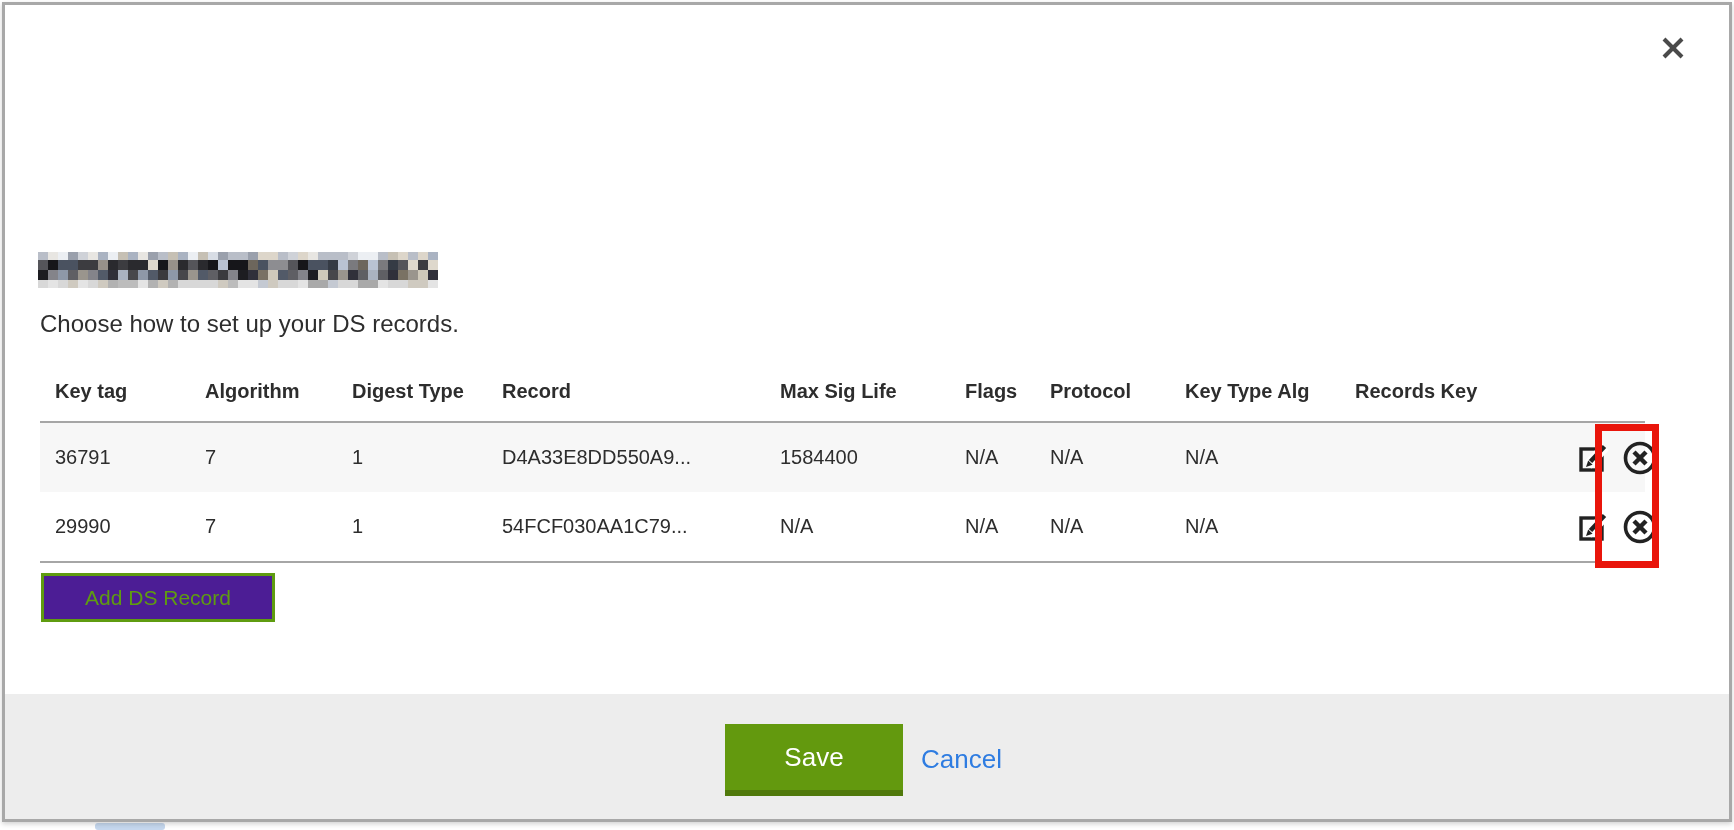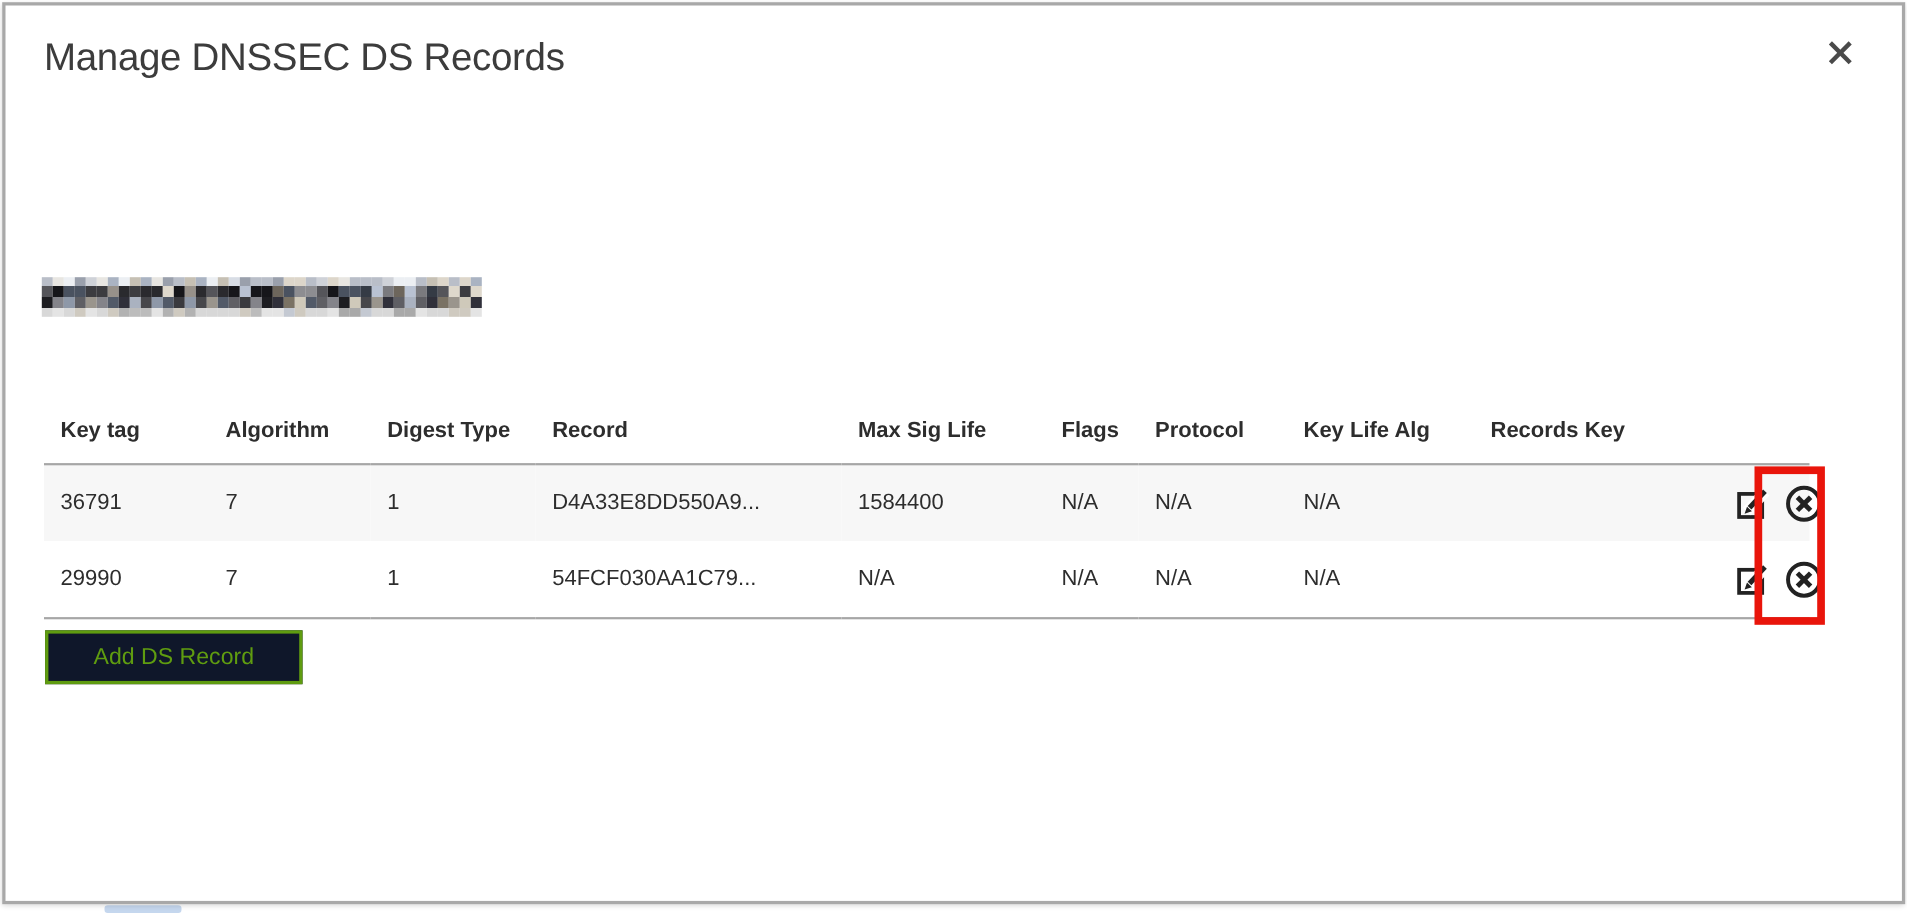--- a/index.html
+++ b/index.html
@@ -48,21 +48,21 @@
   table.ds-table tbody tr:first-child td{border-top:2px solid #a6a6a6;background:#f7f7f7;}
   table.ds-table tbody tr:last-child td{border-bottom:2px solid #a6a6a6;background:#ffffff;}
   td.actions{text-align:right;padding:0 3px 0 0;white-space:nowrap;}
   .icon-btn{
     display:inline-block;vertical-align:middle;cursor:pointer;
     width:38px;height:38px;line-height:0;
   }
   .icon-btn + .icon-btn{margin-left:2px;}
   .add-btn{
     position:absolute;left:36px;top:568px;width:234px;height:49px;
-    background:#0f172a;border:3px solid #5f9c10;color:#5f9c10;
+    background:#4c1d95;border:3px solid #5f9c10;color:#5f9c10;
     font-size:21px;font-family:inherit;cursor:pointer;
   }
   .footer{
     position:absolute;left:0;right:0;top:689px;bottom:0;
     background:#ededed;
   }
   .save-btn{
     position:absolute;left:720px;top:30px;width:178px;height:72px;
     background:#63990e;border:none;border-bottom:6px solid #50790b;
     color:#ffffff;font-size:26px;font-family:inherit;cursor:pointer;
@@ -76,36 +76,36 @@
     border:7px solid #e9150b;pointer-events:none;
   }
 </style>
 </head>
 <body>
 
 <div class="page-fragment"></div>
 
 <div class="dialog">
 
-  <h1 class="dialog-title">Manage DNSSEC DS Records</h1>
 
   <button class="close-btn" aria-label="Close">
     <svg width="36" height="36" viewBox="0 0 36 36">
       <line x1="9" y1="9" x2="27" y2="27" stroke="#4a4a4a" stroke-width="4"></line>
       <line x1="27" y1="9" x2="9" y2="27" stroke="#4a4a4a" stroke-width="4"></line>
     </svg>
   </button>
 
   <div class="mosaic" id="mosaic">
       <div><span style="width: 10px; height: 8px; background: rgb(185, 190, 200);"></span><span style="width: 10px; height: 8px; background: rgb(232, 230, 226);"></span><span style="width: 10px; height: 8px; background: rgb(236, 239, 243);"></span><span style="width: 10px; height: 8px; background: rgb(154, 160, 172);"></span><span style="width: 10px; height: 8px; background: rgb(207, 210, 216);"></span><span style="width: 10px; height: 8px; background: rgb(232, 230, 226);"></span><span style="width: 10px; height: 8px; background: rgb(170, 179, 194);"></span><span style="width: 10px; height: 8px; background: rgb(236, 239, 243);"></span><span style="width: 10px; height: 8px; background: rgb(198, 192, 180);"></span><span style="width: 10px; height: 8px; background: rgb(170, 179, 194);"></span><span style="width: 10px; height: 8px; background: rgb(232, 230, 226);"></span><span style="width: 10px; height: 8px; background: rgb(154, 160, 172);"></span><span style="width: 10px; height: 8px; background: rgb(185, 190, 200);"></span><span style="width: 10px; height: 8px; background: rgb(198, 192, 180);"></span><span style="width: 10px; height: 8px; background: rgb(170, 179, 194);"></span><span style="width: 10px; height: 8px; background: rgb(236, 239, 243);"></span><span style="width: 10px; height: 8px; background: rgb(198, 192, 180);"></span><span style="width: 10px; height: 8px; background: rgb(216, 221, 229);"></span><span style="width: 10px; height: 8px; background: rgb(154, 160, 172);"></span><span style="width: 10px; height: 8px; background: rgb(185, 190, 200);"></span><span style="width: 10px; height: 8px; background: rgb(185, 190, 200);"></span><span style="width: 10px; height: 8px; background: rgb(154, 160, 172);"></span><span style="width: 10px; height: 8px; background: rgb(221, 214, 202);"></span><span style="width: 10px; height: 8px; background: rgb(221, 214, 202);"></span><span style="width: 10px; height: 8px; background: rgb(185, 190, 200);"></span><span style="width: 10px; height: 8px; background: rgb(207, 210, 216);"></span><span style="width: 10px; height: 8px; background: rgb(221, 214, 202);"></span><span style="width: 10px; height: 8px; background: rgb(232, 230, 226);"></span><span style="width: 10px; height: 8px; background: rgb(185, 190, 200);"></span><span style="width: 10px; height: 8px; background: rgb(185, 190, 200);"></span><span style="width: 10px; height: 8px; background: rgb(185, 190, 200);"></span><span style="width: 10px; height: 8px; background: rgb(207, 210, 216);"></span><span style="width: 10px; height: 8px; background: rgb(236, 239, 243);"></span><span style="width: 10px; height: 8px; background: rgb(236, 239, 243);"></span><span style="width: 10px; height: 8px; background: rgb(185, 190, 200);"></span><span style="width: 10px; height: 8px; background: rgb(198, 192, 180);"></span><span style="width: 10px; height: 8px; background: rgb(221, 214, 202);"></span><span style="width: 10px; height: 8px; background: rgb(185, 190, 200);"></span><span style="width: 10px; height: 8px; background: rgb(221, 214, 202);"></span><span style="width: 10px; height: 8px; background: rgb(170, 179, 194);"></span></div>
       <div><span style="width: 10px; height: 10px; background: rgb(85, 85, 90);"></span><span style="width: 10px; height: 10px; background: rgb(22, 22, 26);"></span><span style="width: 10px; height: 10px; background: rgb(74, 82, 96);"></span><span style="width: 10px; height: 10px; background: rgb(74, 82, 96);"></span><span style="width: 10px; height: 10px; background: rgb(60, 60, 64);"></span><span style="width: 10px; height: 10px; background: rgb(60, 60, 64);"></span><span style="width: 10px; height: 10px; background: rgb(151, 145, 138);"></span><span style="width: 10px; height: 10px; background: rgb(42, 42, 46);"></span><span style="width: 10px; height: 10px; background: rgb(60, 60, 64);"></span><span style="width: 10px; height: 10px; background: rgb(42, 42, 46);"></span><span style="width: 10px; height: 10px; background: rgb(42, 42, 46);"></span><span style="width: 10px; height: 10px; background: rgb(222, 216, 204);"></span><span style="width: 10px; height: 10px; background: rgb(22, 22, 26);"></span><span style="width: 10px; height: 10px; background: rgb(151, 145, 138);"></span><span style="width: 10px; height: 10px; background: rgb(42, 42, 46);"></span><span style="width: 10px; height: 10px; background: rgb(85, 85, 90);"></span><span style="width: 10px; height: 10px; background: rgb(42, 42, 46);"></span><span style="width: 10px; height: 10px; background: rgb(22, 22, 26);"></span><span style="width: 10px; height: 10px; background: rgb(185, 194, 210);"></span><span style="width: 10px; height: 10px; background: rgb(22, 22, 26);"></span><span style="width: 10px; height: 10px; background: rgb(22, 22, 26);"></span><span style="width: 10px; height: 10px; background: rgb(109, 102, 92);"></span><span style="width: 10px; height: 10px; background: rgb(74, 82, 96);"></span><span style="width: 10px; height: 10px; background: rgb(141, 141, 145);"></span><span style="width: 10px; height: 10px; background: rgb(141, 141, 145);"></span><span style="width: 10px; height: 10px; background: rgb(85, 85, 90);"></span><span style="width: 10px; height: 10px; background: rgb(22, 22, 26);"></span><span style="width: 10px; height: 10px; background: rgb(74, 82, 96);"></span><span style="width: 10px; height: 10px; background: rgb(74, 82, 96);"></span><span style="width: 10px; height: 10px; background: rgb(53, 59, 69);"></span><span style="width: 10px; height: 10px; background: rgb(185, 194, 210);"></span><span style="width: 10px; height: 10px; background: rgb(122, 122, 126);"></span><span style="width: 10px; height: 10px; background: rgb(109, 102, 92);"></span><span style="width: 10px; height: 10px; background: rgb(185, 194, 210);"></span><span style="width: 10px; height: 10px; background: rgb(122, 122, 126);"></span><span style="width: 10px; height: 10px; background: rgb(53, 59, 69);"></span><span style="width: 10px; height: 10px; background: rgb(85, 85, 90);"></span><span style="width: 10px; height: 10px; background: rgb(222, 216, 204);"></span><span style="width: 10px; height: 10px; background: rgb(60, 60, 64);"></span><span style="width: 10px; height: 10px; background: rgb(222, 216, 204);"></span></div>
       <div><span style="width: 10px; height: 10px; background: rgb(29, 29, 33);"></span><span style="width: 10px; height: 10px; background: rgb(132, 132, 138);"></span><span style="width: 10px; height: 10px; background: rgb(142, 152, 168);"></span><span style="width: 10px; height: 10px; background: rgb(95, 95, 100);"></span><span style="width: 10px; height: 10px; background: rgb(154, 149, 141);"></span><span style="width: 10px; height: 10px; background: rgb(132, 132, 138);"></span><span style="width: 10px; height: 10px; background: rgb(82, 90, 104);"></span><span style="width: 10px; height: 10px; background: rgb(48, 48, 58);"></span><span style="width: 10px; height: 10px; background: rgb(170, 178, 192);"></span><span style="width: 10px; height: 10px; background: rgb(71, 71, 75);"></span><span style="width: 10px; height: 10px; background: rgb(142, 152, 168);"></span><span style="width: 10px; height: 10px; background: rgb(82, 90, 104);"></span><span style="width: 10px; height: 10px; background: rgb(58, 58, 62);"></span><span style="width: 10px; height: 10px; background: rgb(142, 152, 168);"></span><span style="width: 10px; height: 10px; background: rgb(71, 71, 75);"></span><span style="width: 10px; height: 10px; background: rgb(154, 149, 141);"></span><span style="width: 10px; height: 10px; background: rgb(82, 90, 104);"></span><span style="width: 10px; height: 10px; background: rgb(95, 95, 100);"></span><span style="width: 10px; height: 10px; background: rgb(58, 58, 62);"></span><span style="width: 10px; height: 10px; background: rgb(132, 132, 138);"></span><span style="width: 10px; height: 10px; background: rgb(29, 29, 33);"></span><span style="width: 10px; height: 10px; background: rgb(48, 48, 58);"></span><span style="width: 10px; height: 10px; background: rgb(122, 114, 100);"></span><span style="width: 10px; height: 10px; background: rgb(207, 201, 186);"></span><span style="width: 10px; height: 10px; background: rgb(82, 90, 104);"></span><span style="width: 10px; height: 10px; background: rgb(95, 95, 100);"></span><span style="width: 10px; height: 10px; background: rgb(132, 132, 138);"></span><span style="width: 10px; height: 10px; background: rgb(29, 29, 33);"></span><span style="width: 10px; height: 10px; background: rgb(207, 201, 186);"></span><span style="width: 10px; height: 10px; background: rgb(71, 71, 75);"></span><span style="width: 10px; height: 10px; background: rgb(154, 149, 141);"></span><span style="width: 10px; height: 10px; background: rgb(48, 48, 58);"></span><span style="width: 10px; height: 10px; background: rgb(95, 95, 100);"></span><span style="width: 10px; height: 10px; background: rgb(170, 178, 192);"></span><span style="width: 10px; height: 10px; background: rgb(95, 95, 100);"></span><span style="width: 10px; height: 10px; background: rgb(48, 48, 58);"></span><span style="width: 10px; height: 10px; background: rgb(122, 114, 100);"></span><span style="width: 10px; height: 10px; background: rgb(154, 149, 141);"></span><span style="width: 10px; height: 10px; background: rgb(207, 201, 186);"></span><span style="width: 10px; height: 10px; background: rgb(48, 48, 58);"></span></div>
       <div><span style="width: 10px; height: 8px; background: rgb(216, 216, 216);"></span><span style="width: 10px; height: 8px; background: rgb(228, 228, 228);"></span><span style="width: 10px; height: 8px; background: rgb(216, 216, 216);"></span><span style="width: 10px; height: 8px; background: rgb(207, 202, 192);"></span><span style="width: 10px; height: 8px; background: rgb(228, 228, 228);"></span><span style="width: 10px; height: 8px; background: rgb(216, 216, 216);"></span><span style="width: 10px; height: 8px; background: rgb(207, 202, 192);"></span><span style="width: 10px; height: 8px; background: rgb(178, 178, 178);"></span><span style="width: 10px; height: 8px; background: rgb(188, 188, 188);"></span><span style="width: 10px; height: 8px; background: rgb(188, 188, 188);"></span><span style="width: 10px; height: 8px; background: rgb(228, 228, 228);"></span><span style="width: 10px; height: 8px; background: rgb(178, 178, 178);"></span><span style="width: 10px; height: 8px; background: rgb(207, 202, 192);"></span><span style="width: 10px; height: 8px; background: rgb(178, 178, 178);"></span><span style="width: 10px; height: 8px; background: rgb(216, 216, 216);"></span><span style="width: 10px; height: 8px; background: rgb(216, 216, 216);"></span><span style="width: 10px; height: 8px; background: rgb(216, 216, 216);"></span><span style="width: 10px; height: 8px; background: rgb(216, 216, 216);"></span><span style="width: 10px; height: 8px; background: rgb(207, 202, 192);"></span><span style="width: 10px; height: 8px; background: rgb(188, 188, 188);"></span><span style="width: 10px; height: 8px; background: rgb(228, 228, 228);"></span><span style="width: 10px; height: 8px; background: rgb(228, 228, 228);"></span><span style="width: 10px; height: 8px; background: rgb(196, 201, 210);"></span><span style="width: 10px; height: 8px; background: rgb(207, 202, 192);"></span><span style="width: 10px; height: 8px; background: rgb(216, 216, 216);"></span><span style="width: 10px; height: 8px; background: rgb(216, 216, 216);"></span><span style="width: 10px; height: 8px; background: rgb(228, 228, 228);"></span><span style="width: 10px; height: 8px; background: rgb(169, 169, 169);"></span><span style="width: 10px; height: 8px; background: rgb(169, 169, 169);"></span><span style="width: 10px; height: 8px; background: rgb(196, 201, 210);"></span><span style="width: 10px; height: 8px; background: rgb(216, 216, 216);"></span><span style="width: 10px; height: 8px; background: rgb(216, 216, 216);"></span><span style="width: 10px; height: 8px; background: rgb(169, 169, 169);"></span><span style="width: 10px; height: 8px; background: rgb(169, 169, 169);"></span><span style="width: 10px; height: 8px; background: rgb(228, 228, 228);"></span><span style="width: 10px; height: 8px; background: rgb(216, 216, 216);"></span><span style="width: 10px; height: 8px; background: rgb(216, 216, 216);"></span><span style="width: 10px; height: 8px; background: rgb(207, 202, 192);"></span><span style="width: 10px; height: 8px; background: rgb(207, 202, 192);"></span><span style="width: 10px; height: 8px; background: rgb(228, 228, 228);"></span></div>
     </div>
 
+  <p class="subtitle">Choose how to set up your DS records.</p>
 
   <table class="ds-table">
     <colgroup>
       <col style="width:150px">
         <col style="width:147px">
         <col style="width:150px">
       <col style="width:278px">
         <col style="width:185px">
         <col style="width:85px">
       <col style="width:135px">
@@ -115,21 +115,21 @@
     </colgroup>
     <thead>
       <tr>
         <th>Key tag</th>
         <th>Algorithm</th>
         <th>Digest Type</th>
         <th>Record</th>
         <th>Max Sig Life</th>
         <th>Flags</th>
         <th>Protocol</th>
-        <th>Key Life Alg</th>
+        <th>Key Type Alg</th>
         <th>Records Key</th>
         <th></th>
       </tr>
     </thead>
     <tbody>
       <tr>
         <td>36791</td>
         <td>7</td>
         <td>1</td>
         <td>D4A33E8DD550A9...</td>
@@ -182,16 +182,20 @@
               <line x1="25" y1="13" x2="13" y2="25" stroke="#222222" stroke-width="4.4"></line>
             </svg>
           </span>
         </td>
       </tr>
     </tbody>
   </table>
 
   <button class="add-btn">Add DS Record</button>
 
+  <div class="footer">
+    <button class="save-btn">Save</button>
+    <a class="cancel-link">Cancel</a>
+  </div>
 
   <div class="red-annotation"></div>
 
 </div>
 
 </body></html>

